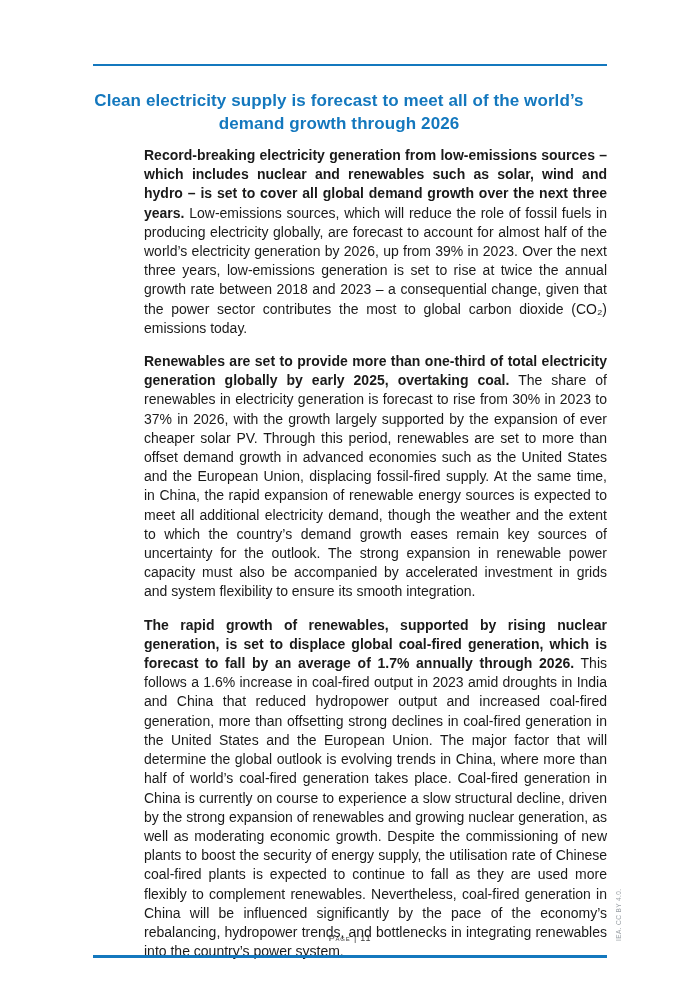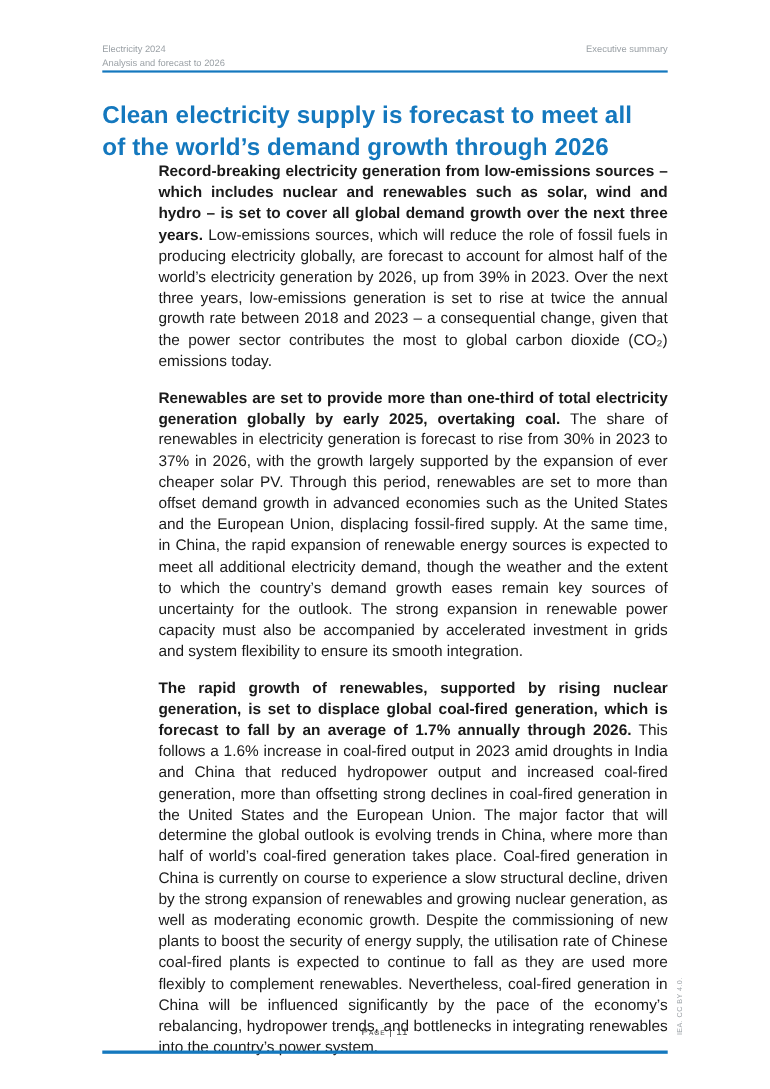--- a/index.html
+++ b/index.html
@@ -39,25 +39,26 @@
     right: 93px;
     top: 64px;
     height: 2px;
     background: var(--accent-blue);
   }
   .page-title {
     position: absolute;
     left: 93px;
     top: 90px;
     width: 492px;
-    font-size: 22px;
+    font-size: 17px;
     font-weight: bold;
     line-height: 1.34;
     color: var(--accent-blue);
     letter-spacing: 0.1px;
+    text-align: center;
   }
   .body-content {
     position: absolute;
     left: 144px;
     top: 146px;
     width: 463px;
     font-size: 14px;
     line-height: 19.2px;
     color: var(--text-black);
     text-align: justify;
@@ -93,27 +94,20 @@
     letter-spacing: 0.4px;
     color: var(--header-gray);
     white-space: nowrap;
   }
 </style>
 </head>
 <body>
 
 <div class="page">
 
-  <header class="doc-header">
-    <div class="header-left">
-      <div>Electricity 2024</div>
-      <div>Analysis and forecast to 2026</div>
-    </div>
-    <div class="header-right">Executive summary</div>
-  </header>
 
   <div class="top-rule"></div>
 
   <h1 class="page-title">Clean electricity supply is forecast to meet all of the world’s demand growth through 2026</h1>
 
   <main class="body-content">
     <p><span class="para-lead">Record-breaking electricity generation from low-emissions sources – which includes nuclear and renewables such as solar, wind and hydro – is set to cover all global demand growth over the next three years.</span><span> Low-emissions sources, which will reduce the role of fossil fuels in producing electricity globally, are forecast to account for almost half of the world’s electricity generation by 2026, up from 39% in 2023. Over the next three years, low-emissions generation is set to rise at twice the annual growth rate between 2018 and 2023 – a consequential change, given that the power sector contributes the most to global carbon dioxide (CO₂) emissions today.</span></p>
     <p><span class="para-lead">Renewables are set to provide more than one-third of total electricity generation globally by early 2025, overtaking coal.</span><span> The share of renewables in electricity generation is forecast to rise from 30% in 2023 to 37% in 2026, with the growth largely supported by the expansion of ever cheaper solar PV. Through this period, renewables are set to more than offset demand growth in advanced economies such as the United States and the European Union, displacing fossil-fired supply. At the same time, in China, the rapid expansion of renewable energy sources is expected to meet all additional electricity demand, though the weather and the extent to which the country’s demand growth eases remain key sources of uncertainty for the outlook. The strong expansion in renewable power capacity must also be accompanied by accelerated investment in grids and system flexibility to ensure its smooth integration.</span></p>
     <p><span class="para-lead">The rapid growth of renewables, supported by rising nuclear generation, is set to displace global coal-fired generation, which is forecast to fall by an average of 1.7% annually through 2026.</span><span> This follows a 1.6% increase in coal-fired output in 2023 amid droughts in India and China that reduced hydropower output and increased coal-fired generation, more than offsetting strong declines in coal-fired generation in the United States and the European Union. The major factor that will determine the global outlook is evolving trends in China, where more than half of world’s coal-fired generation takes place. Coal-fired generation in China is currently on course to experience a slow structural decline, driven by the strong expansion of renewables and growing nuclear generation, as well as moderating economic growth. Despite the commissioning of new plants to boost the security of energy supply, the utilisation rate of Chinese coal-fired plants is expected to continue to fall as they are used more flexibly to complement renewables. Nevertheless, coal-fired generation in China will be influenced significantly by the pace of the economy’s rebalancing, hydropower trends, and bottlenecks in integrating renewables into the country’s power system.</span></p>
   </main>

